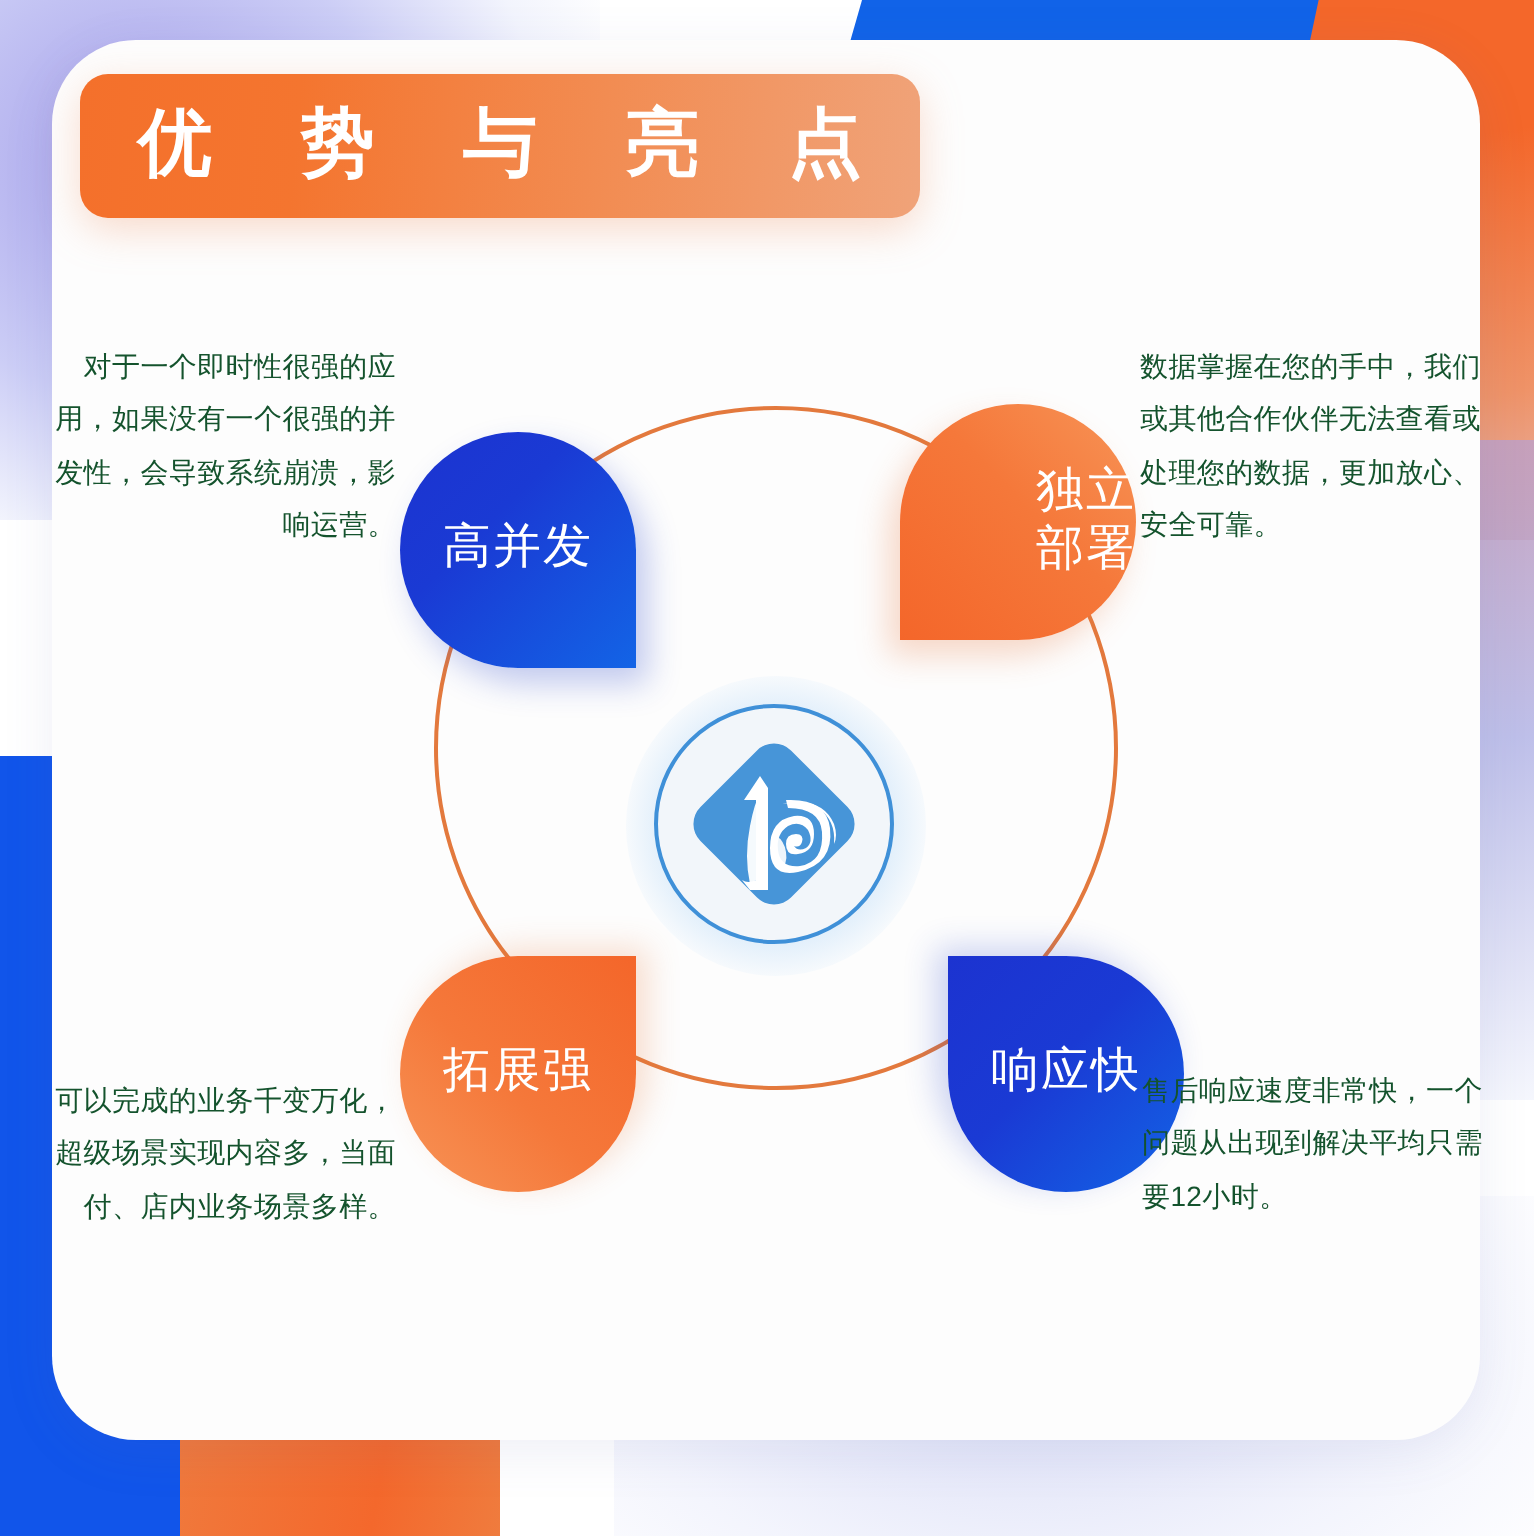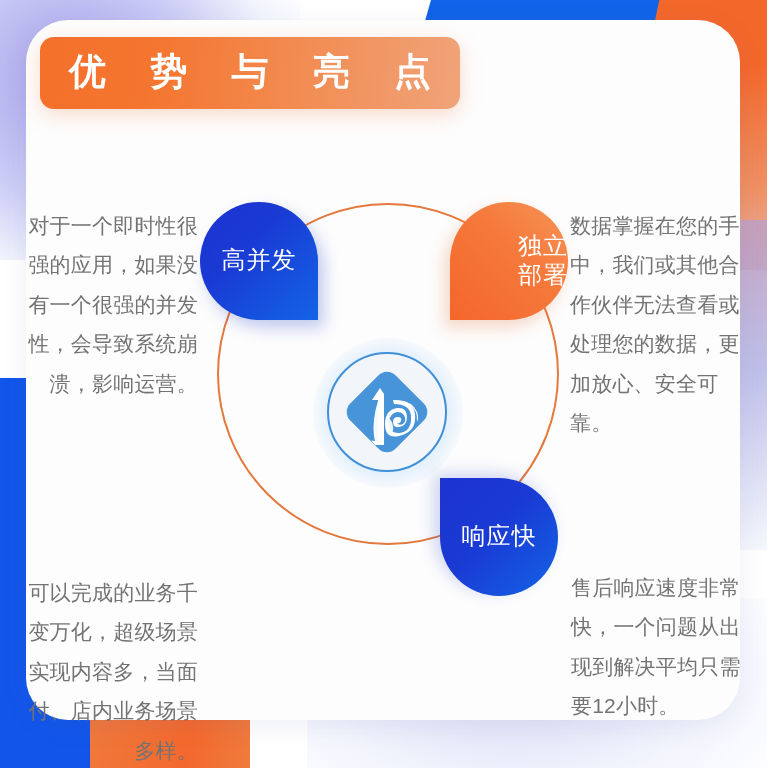--- a/index.html
+++ b/index.html
@@ -144,55 +144,54 @@
     position: absolute;
     width: 118px; height: 118px;
     display: flex; align-items: center; justify-content: center;
     text-align: center;
     color: #ffffff;
     font-size: 24px;
     line-height: 1.22;
     letter-spacing: 1px;
   }
   .petal-tl {
-    left: 200px; top: 202px;
+    left: 200px; top: 216px;
     border-radius: 50% 50% 0 50%;
     background: linear-gradient(135deg, #1c33d0 0%, #1a3ad4 38%, #1364e6 100%);
     box-shadow: 6px 8px 16px rgba(40,70,200,0.28);
   }
   .petal-tr {
     left: 450px; top: 202px;
     border-radius: 50% 50% 50% 0;
     background: linear-gradient(225deg, #f79457 0%, #f5783a 45%, #f4662a 100%);
     box-shadow: -6px 8px 16px rgba(230,120,60,0.28);
     justify-content: flex-end;
   }
   .petal-bl {
     left: 200px; top: 478px;
     border-radius: 50% 0 50% 50%;
     background: linear-gradient(45deg, #f79457 0%, #f5783a 45%, #f4662a 100%);
     box-shadow: 6px -4px 16px rgba(230,120,60,0.24);
   }
   .petal-br {
-    left: 440px; top: 478px;
+    left: 474px; top: 478px;
     border-radius: 0 50% 50% 50%;
     background: linear-gradient(315deg, #1364e6 0%, #1a3ad4 55%, #1c33d0 100%);
     box-shadow: -6px -4px 16px rgba(40,70,200,0.24);
   }
   .petal-label { display: block; padding-bottom: 2px; }
 
   
   .desc {
     position: absolute;
-    color: #737373;
-    font-size: 21px;
+    color: #14532d;
+    font-size: 14px;
     line-height: 1.88;
     letter-spacing: 0.2px;
     width: 172px;
-    margin-top: 36px;
   }
   .desc-tl { left: 26px;  top: 170px; text-align: right; }
   .desc-tr { left: 570px; top: 170px; text-align: left; width: 176px; }
   .desc-bl { left: 26px;  top: 537px; text-align: right; }
   .desc-br { left: 571px; top: 532px; text-align: left; width: 176px; }
 </style>
 </head>
 <body>
 
 <div id="page">
@@ -237,20 +236,23 @@
     <span class="petal-label">高并发</span>
   </div>
 
   <div class="petal petal-tr">
     <span class="petal-label">
       <span>独立</span><br>
       <span>部署</span>
     </span>
   </div>
 
+  <div class="petal petal-bl">
+    <span class="petal-label">拓展强</span>
+  </div>
 
   <div class="petal petal-br">
     <span class="petal-label">响应快</span>
   </div>
 
   <div class="desc desc-tl">对于一个即时性很强的应用，如果没有一个很强的并发性，会导致系统崩溃，影响运营。</div>
   <div class="desc desc-bl">可以完成的业务千变万化，超级场景实现内容多，当面付、店内业务场景多样。</div>
   <div class="desc desc-tr">数据掌握在您的手中，我们或其他合作伙伴无法查看或处理您的数据，更加放心、安全可靠。</div>
   <div class="desc desc-br">售后响应速度非常快，一个问题从出现到解决平均只需要12小时。</div>
 

